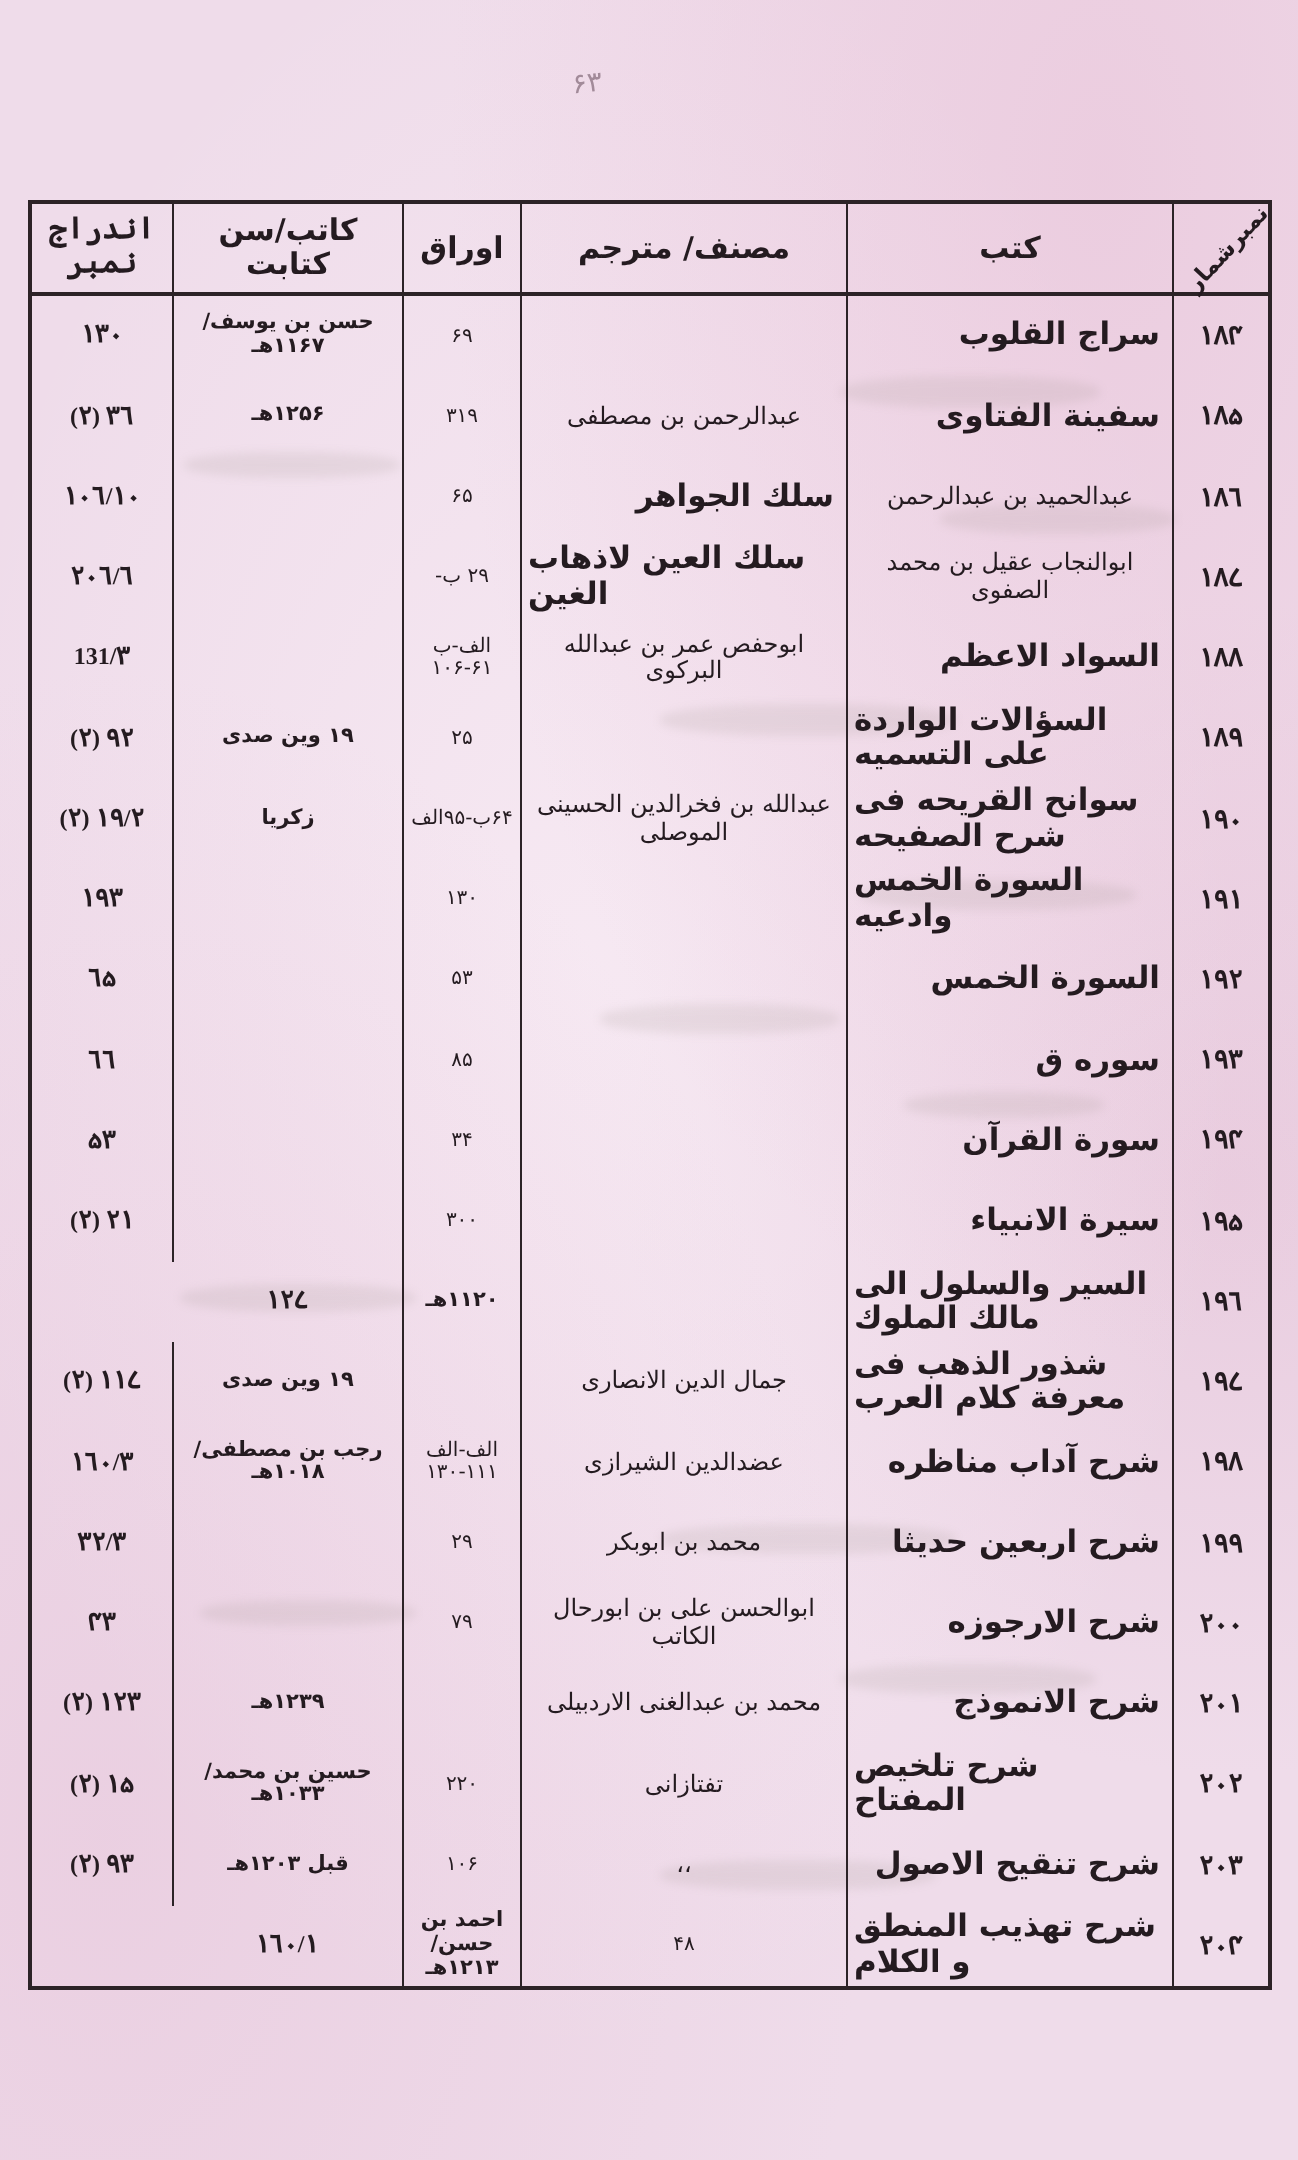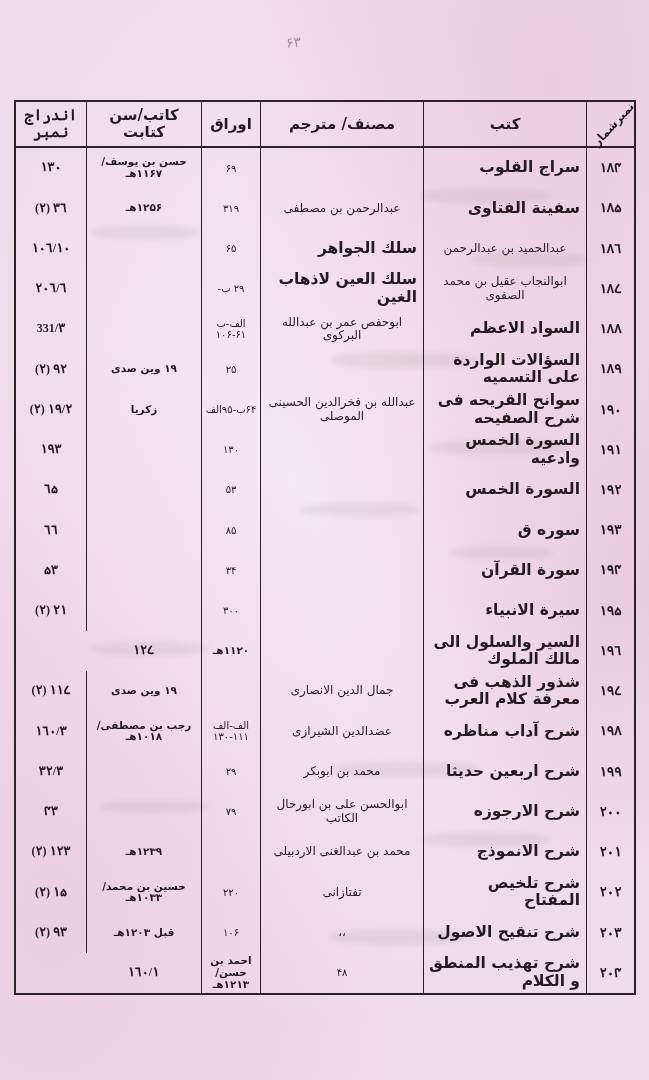--- a/index.html
+++ b/index.html
@@ -54,21 +54,21 @@
   .th:last-child,.td:last-child{border-left:none;font-family:Liberation Serif, serif;}
   .th{font-weight:bold;font-size:15px;}
   .th.serial{position:relative;}
   .th.serial span{
     display:inline-block;transform:rotate(-47deg) translate(2px,2px);
     font-size:11.5px;white-space:nowrap;
   }
   .td.serial{font-size:12.5px;font-weight:bold;justify-content:center;font-family:Liberation Serif, serif;}
   .td.title{
     font-size:15.5px;font-weight:bold;
-    justify-content:flex-start;text-align:right;padding-right:6px;
+    justify-content:flex-start;text-align:left;padding-right:6px;
   }
   .td.author{font-size:12px;font-weight:normal;}
   .td.folios{font-size:10px;font-weight:normal;flex-wrap:wrap;}
   .td.scribe{font-size:10.5px;font-weight:bold;}
   .td.entry{font-size:12px;font-weight:bold;}
 </style>
 </head>
 <body>
 
 <div class="page">
@@ -135,21 +135,21 @@
       <div class="td scribe"></div>
       <div class="td entry">۲۰۶/۶</div>
     </div>
 
     <div class="tr">
       <div class="td serial">۱۸۸</div>
       <div class="td title">السواد الاعظم</div>
       <div class="td author">ابوحفص عمر بن عبدالله البركوى</div>
       <div class="td folios">الف-ب ۶۱-۱۰۶</div>
       <div class="td scribe"></div>
-      <div class="td entry">331/۳</div>
+      <div class="td entry">131/۳</div>
     </div>
 
     <div class="tr">
       <div class="td serial">۱۸۹</div>
       <div class="td title">السؤالات الواردة على التسميه</div>
       <div class="td author"></div>
       <div class="td folios">۲۵</div>
       <div class="td scribe">۱۹ وين صدى</div>
       <div class="td entry">۹۲ (۲)</div>
     </div>

